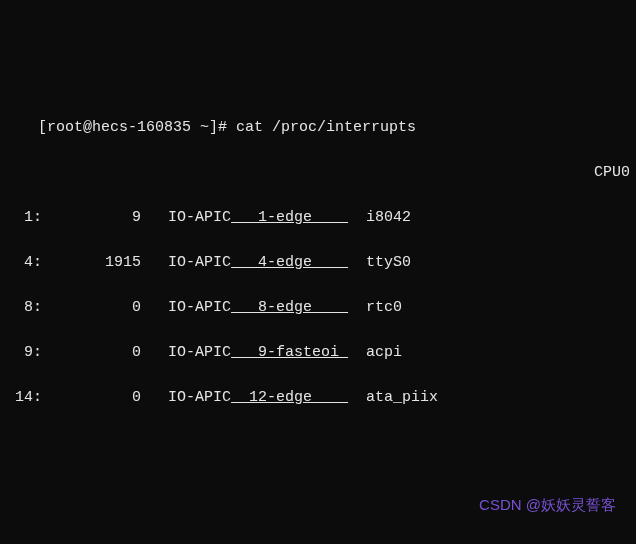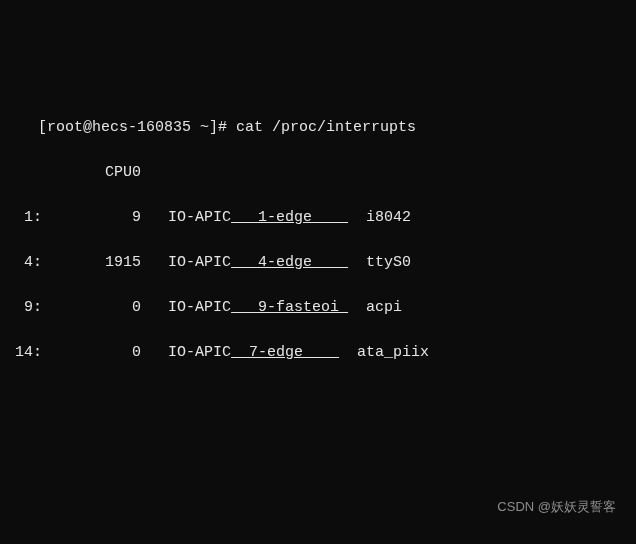--- a/index.html
+++ b/index.html
@@ -10,49 +10,50 @@
       font-size: 15px;
       line-height: 1.5;
       padding: 4px 6px;
       width: 636px;
       height: 544px;
       overflow: hidden;
       white-space: pre;
     }
     .prompt-line { white-space: pre; }
     .user { color: #e5e5e5; margin-left: 32px; }
-    .hdr { white-space: pre; }
+    .hdr { white-space: pre; text-align: right; }
     .row { white-space: pre; }
     .label { display: inline; }
     .count { display: inline; }
     .ctrl { display: inline; }
     .edge { display: inline; text-decoration: underline; }
     .dev { display: inline; }
     .watermark {
       position: absolute;
       right: 20px;
       bottom: 28px;
-      color: #a3a3a3;
-      font-size: 13px;
+      color: #8b5cf6;
+      font-size: 15px;
       opacity: 0.85;
       font-family: sans-serif;
     }
   </style>
 </head>
 <body>
 
 
 
 <div>
 <div class="prompt-line"><span class="user">[root@hecs-160835 ~]# </span><span>cat /proc/interrupts</span></div>
 <div class="hdr">           CPU0</div>
 <div class="row"><span class="label">  1:</span><span class="count">          9</span><span class="ctrl">   IO-APIC</span><span class="edge">   1-edge    </span><span class="dev">  i8042</span></div>
 <div class="row"><span class="label">  4:</span><span class="count">       1915</span><span class="ctrl">   IO-APIC</span><span class="edge">   4-edge    </span><span class="dev">  ttyS0</span></div>
+<div class="row"><span class="label">  8:</span><span class="count">          0</span><span class="ctrl">   IO-APIC</span><span class="edge">   8-edge    </span><span class="dev">  rtc0</span></div>
 <div class="row"><span class="label">  9:</span><span class="count">          0</span><span class="ctrl">   IO-APIC</span><span class="edge">   9-fasteoi </span><span class="dev">  acpi</span></div>
-<div class="row"><span class="label"> 14:</span><span class="count">          0</span><span class="ctrl">   IO-APIC</span><span class="edge">  7-edge    </span><span class="dev">  ata_piix</span></div>
+<div class="row"><span class="label"> 14:</span><span class="count">          0</span><span class="ctrl">   IO-APIC</span><span class="edge">  12-edge    </span><span class="dev">  ata_piix</span></div>
 
 
 
 
 
 
 
 
 
 

